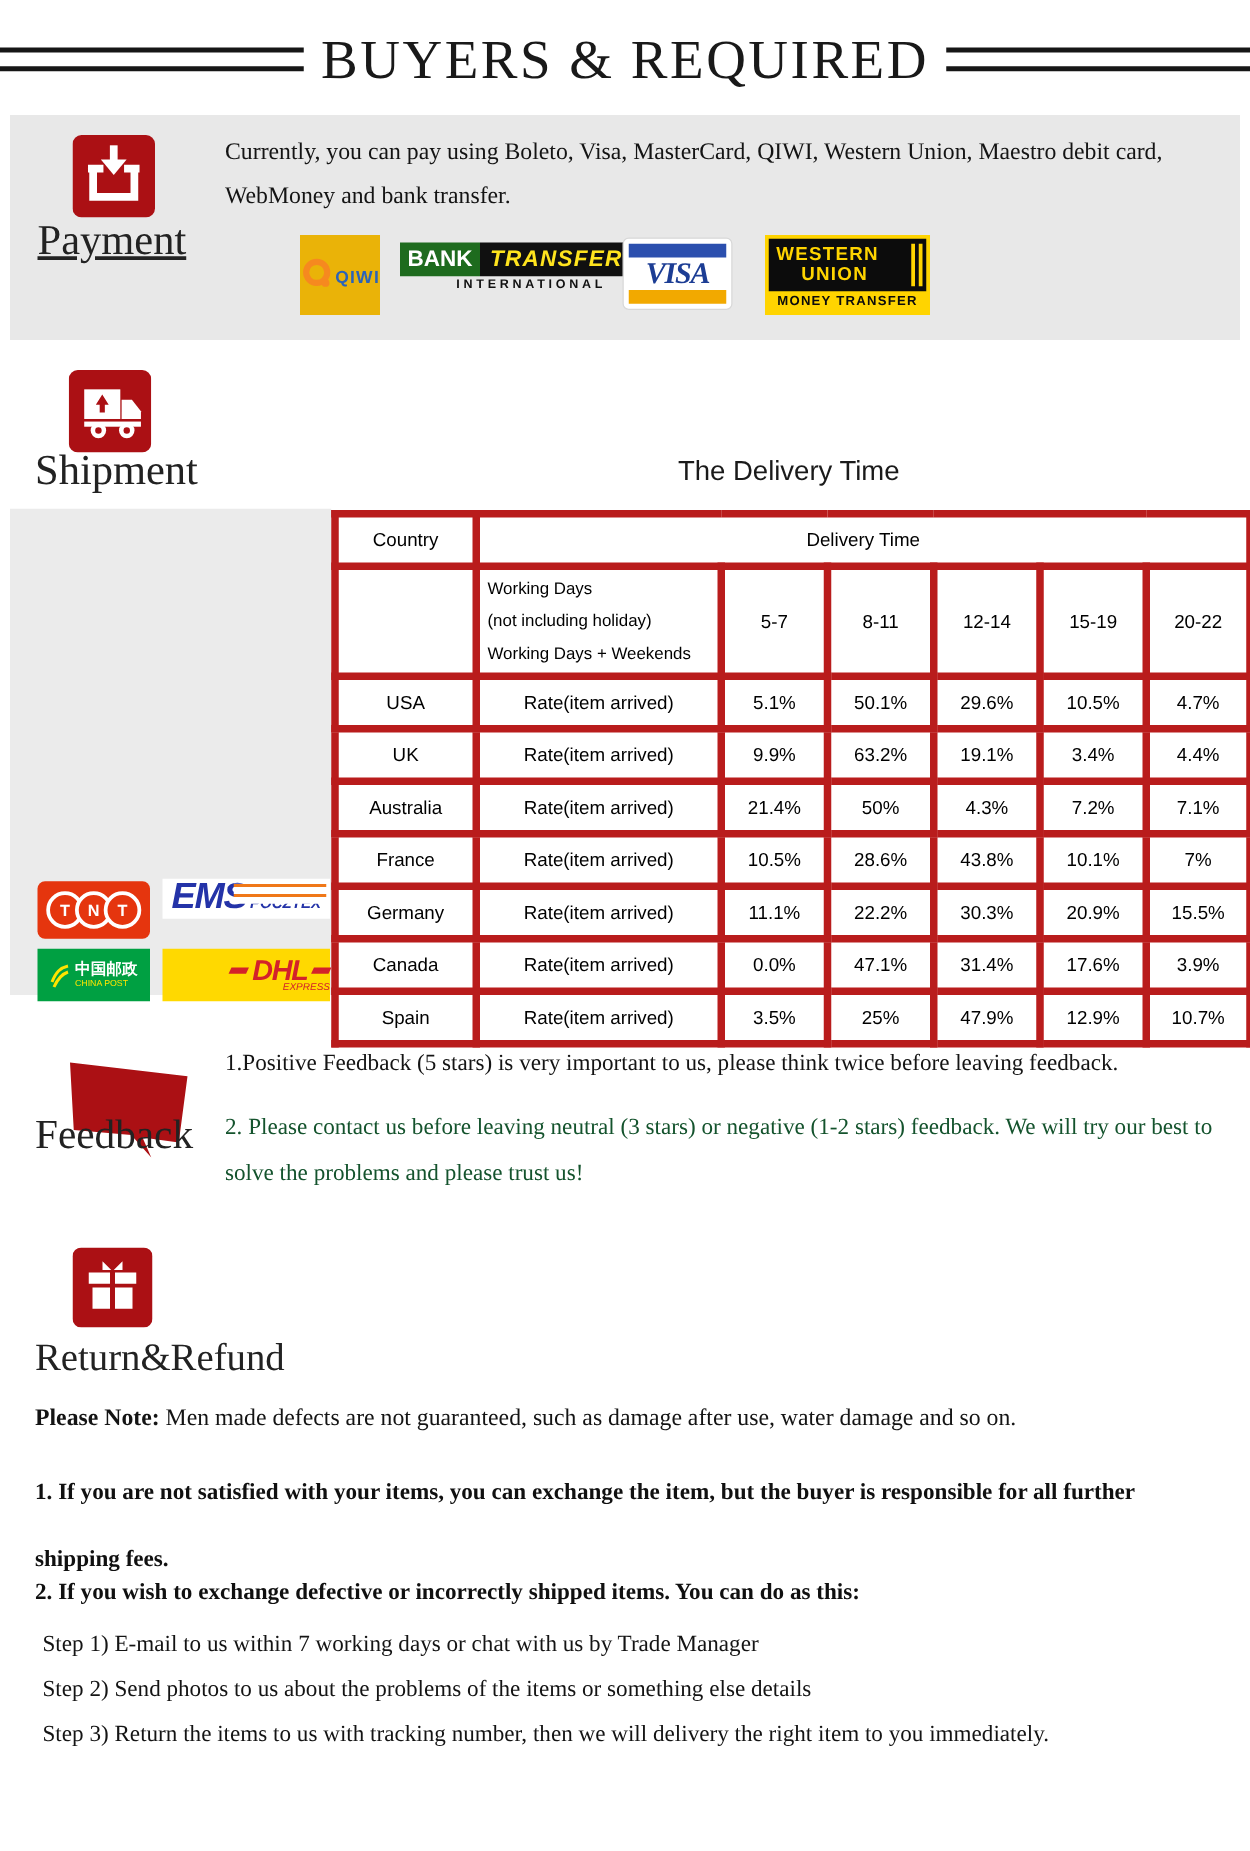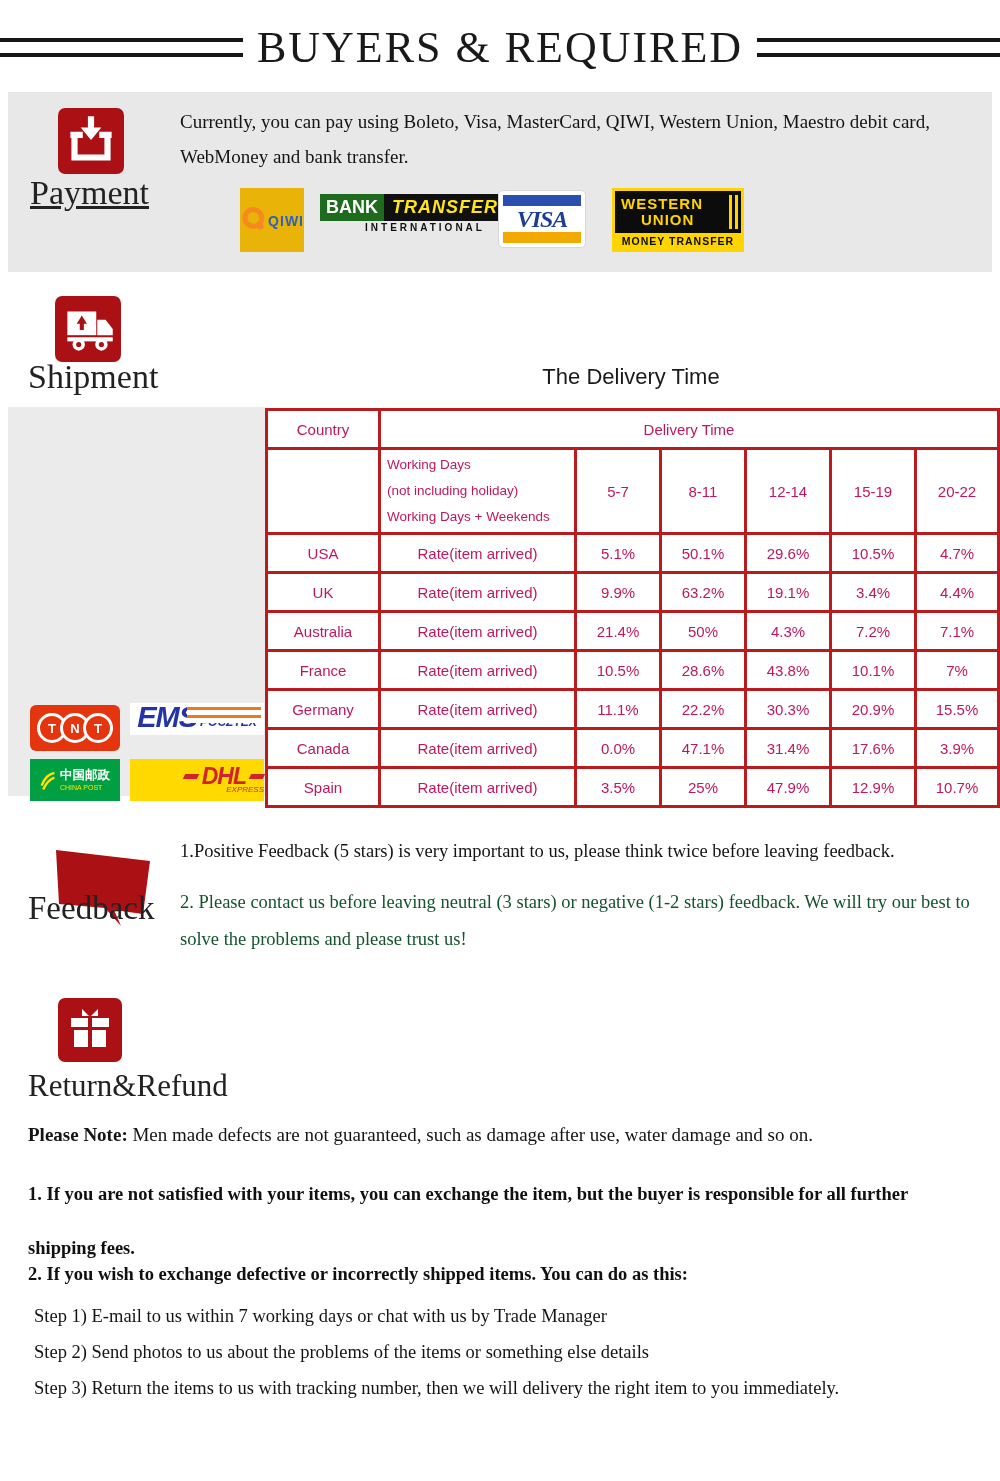--- a/index.html
+++ b/index.html
@@ -69,21 +69,21 @@
   .dhl{left:122px;top:352px;width:134px;height:42px;background:#ffd900;display:flex;flex-direction:column;align-items:flex-end;justify-content:center;}
   .dhl-row{display:flex;align-items:center;gap:4px;}
   .dhl-dash{width:14px;height:5px;background:#d3222a;transform:skewX(-25deg);}
   .dhl-word{color:#d3222a;font-style:italic;font-weight:bold;font-size:23px;line-height:.9;letter-spacing:-1px;}
   .dhl-sub{color:#d3222a;font-style:italic;font-size:8px;margin-left:44px;line-height:1;}
 
   
   .dtable{position:absolute;left:265px;top:408px;}
   .dtable table{border-collapse:collapse;width:732px;table-layout:fixed;background:#fff;
                 font-family:"Liberation Sans","DejaVu Sans",sans-serif;}
-  .dtable td{border:3px solid #b91c1c;text-align:center;font-size:15px;color:#be185d;padding:0 2px;}
+  .dtable td{border:6px solid #b91c1c;text-align:center;font-size:15px;color:#000000;padding:0 2px;}
   .dtable tr.hrow1 td{height:36px;}
   .dtable tr.hrow2 td{height:82px;}
   .dtable tr.drow td{height:36px;}
   .wd-cell{text-align:left !important;font-size:13.5px !important;line-height:1.95;padding-left:6px !important;}
 
   
   .fb-icon{position:absolute;left:48px;top:838px;width:112px;height:94px;}
   .fb-label{position:absolute;left:28px;top:890px;font-size:33px;}
   .fb-item1{position:absolute;left:180px;top:841px;width:815px;font-size:18.5px;color:#141414;}
   .fb-item2{position:absolute;left:180px;top:884px;width:800px;font-size:18.5px;line-height:2.0;color:#14532d;}

